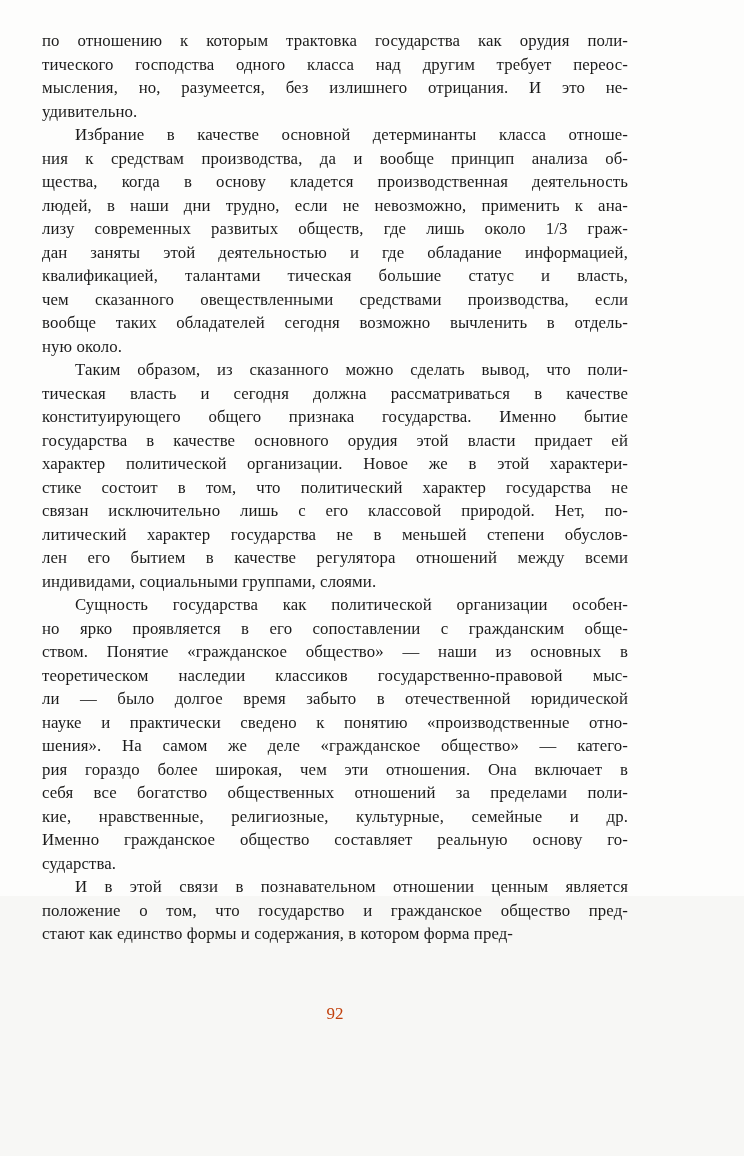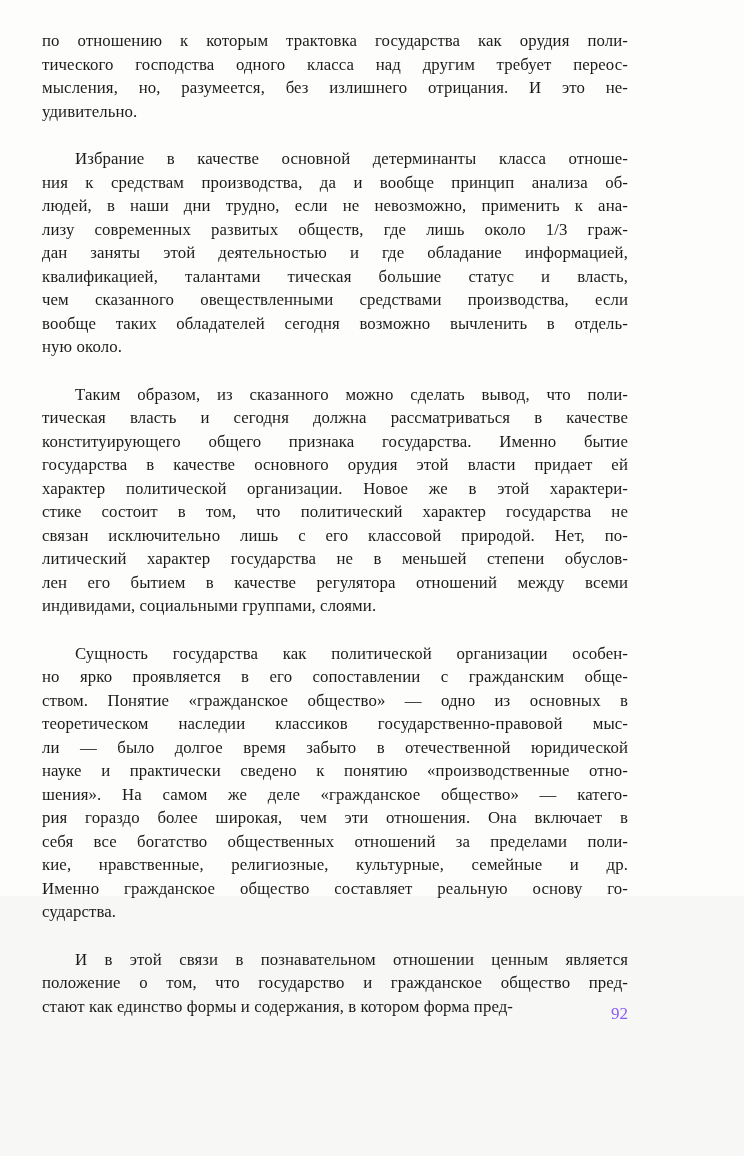--- a/index.html
+++ b/index.html
@@ -35,63 +35,63 @@
     text-align: justify;
     text-align-last: justify;
     letter-spacing: 0.1px;
     white-space: normal;
   }
   .line.last {
     text-align-last: left;
   }
   .line.indent {
     text-indent: 33px;
-    margin-top: 24px;
   }
   .page-number {
     position: absolute;
     left: 42px;
     top: 1004px;
     width: 586px;
-    text-align: right;
+    text-align: center;
     font-size: 17px;
-    color: #8b5cf6;
+    color: #c2410c;
   }
 </style>
 </head>
 <body>
 
 <div class="page">
   <div class="text-block">
       <div class="line">по отношению к которым трактовка государства как орудия поли-</div>
       <div class="line">тического господства одного класса над другим требует переос-</div>
       <div class="line">мысления, но, разумеется, без излишнего отрицания. И это не-</div>
       <div class="line last">удивительно.</div>
       <div class="line indent">Избрание в качестве основной детерминанты класса отноше-</div>
       <div class="line">ния к средствам производства, да и вообще принцип анализа об-</div>
+      <div class="line">щества, когда в основу кладется производственная деятельность</div>
       <div class="line">людей, в наши дни трудно, если не невозможно, применить к ана-</div>
       <div class="line">лизу современных развитых обществ, где лишь около 1/3 граж-</div>
       <div class="line">дан заняты этой деятельностью и где обладание информацией,</div>
       <div class="line">квалификацией, талантами тическая большие статус и власть,</div>
       <div class="line">чем сказанного овеществленными средствами производства, если</div>
       <div class="line">вообще таких обладателей сегодня возможно вычленить в отдель-</div>
       <div class="line last">ную около.</div>
       <div class="line indent">Таким образом, из сказанного можно сделать вывод, что поли-</div>
       <div class="line">тическая власть и сегодня должна рассматриваться в качестве</div>
       <div class="line">конституирующего общего признака государства. Именно бытие</div>
       <div class="line">государства в качестве основного орудия этой власти придает ей</div>
       <div class="line">характер политической организации. Новое же в этой характери-</div>
       <div class="line">стике состоит в том, что политический характер государства не</div>
       <div class="line">связан исключительно лишь с его классовой природой. Нет, по-</div>
       <div class="line">литический характер государства не в меньшей степени обуслов-</div>
       <div class="line">лен его бытием в качестве регулятора отношений между всеми</div>
       <div class="line last">индивидами, социальными группами, слоями.</div>
       <div class="line indent">Сущность государства как политической организации особен-</div>
       <div class="line">но ярко проявляется в его сопоставлении с гражданским обще-</div>
-      <div class="line">ством. Понятие «гражданское общество» — одно из основных в</div>
+      <div class="line">ством. Понятие «гражданское общество» — наши из основных в</div>
       <div class="line">теоретическом наследии классиков государственно-правовой мыс-</div>
       <div class="line">ли — было долгое время забыто в отечественной юридической</div>
       <div class="line">науке и практически сведено к понятию «производственные отно-</div>
       <div class="line">шения». На самом же деле «гражданское общество» — катего-</div>
       <div class="line">рия гораздо более широкая, чем эти отношения. Она включает в</div>
       <div class="line">себя все богатство общественных отношений за пределами поли-</div>
       <div class="line">кие, нравственные, религиозные, культурные, семейные и др.</div>
       <div class="line">Именно гражданское общество составляет реальную основу го-</div>
       <div class="line last">сударства.</div>
       <div class="line indent">И в этой связи в познавательном отношении ценным является</div>

